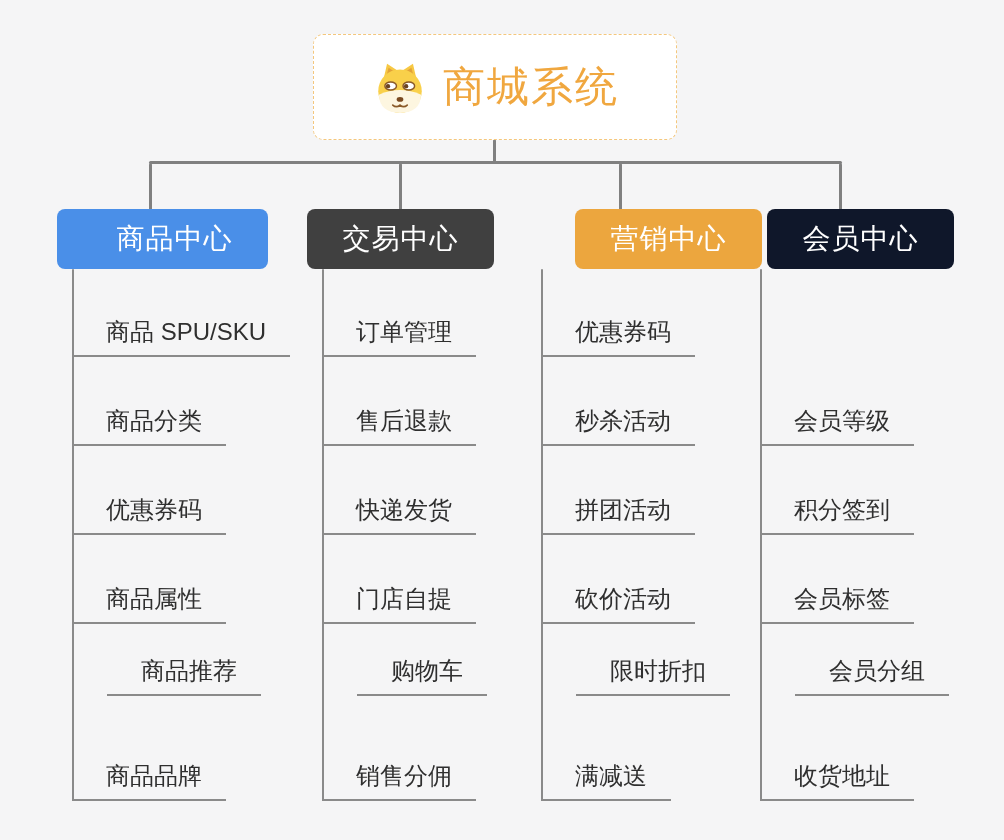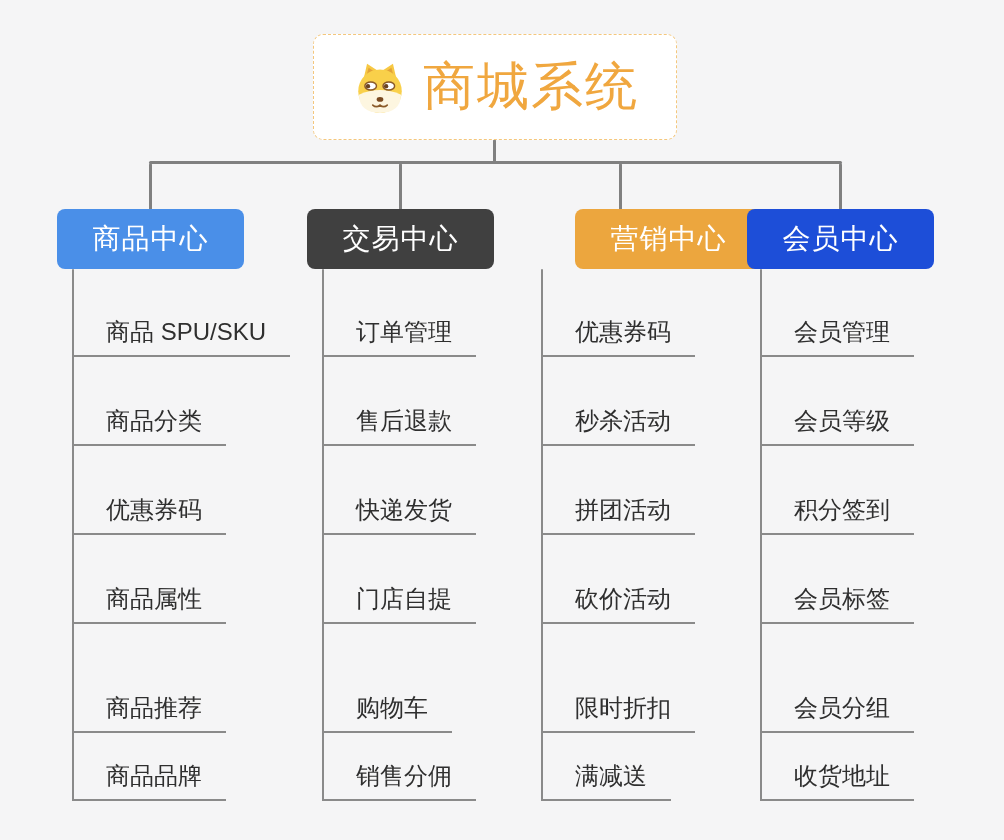--- a/index.html
+++ b/index.html
@@ -29,21 +29,21 @@
     position:absolute;left:313px;top:34px;width:364px;height:106px;
     background:#FFFFFF;
     border:1px dashed var(--root_border,#F4C77D);
     border-radius:10px;
     display:flex;align-items:center;justify-content:center;gap:14px;
     box-sizing:border-box;
     cursor:pointer;
   }
   .root-title{
     color:var(--root_text,#F0A73F);
-    font-size:52px;font-weight:500;letter-spacing:2px;white-space:nowrap;
+    font-size:42px;font-weight:500;letter-spacing:2px;white-space:nowrap;
   }
   .doge{width:58px;height:58px;display:inline-flex;}
   
   .branch-node{
     position:absolute;top:209px;width:187px;height:60px;
     border-radius:8px;
     display:flex;align-items:center;justify-content:center;
     cursor:pointer;
   }
   .branch-node.b0{left:57px;}
@@ -64,21 +64,21 @@
     cursor:pointer;
   }
   .leaf.c0{left:72px;}
   .leaf.c1{left:322px;}
   .leaf.c2{left:541px;}
   .leaf.c3{left:760px;}
   .leaf.r0{top:318px;}
   .leaf.r1{top:407px;}
   .leaf.r2{top:496px;}
   .leaf.r3{top:585px;}
-  .leaf.r4{top:694px;}
+  .leaf.r4{top:657px;margin-left:35px;}
   .leaf.r5{top:762px;}
 </style>
 </head>
 <body>
 
 <div class="canvas">
 
   <div class="line v-root"></div>
   <div class="line bus"></div>
   <div class="line drop d0"></div>
@@ -103,30 +103,30 @@
         <circle cx="16.4" cy="27.2" r="2.1" fill="#6B4320"></circle>
         <ellipse cx="36.5" cy="27" rx="5.6" ry="3.9" fill="#FFFFFF" stroke="#8A5A28" stroke-width="1.4"></ellipse>
         <circle cx="33.9" cy="27.2" r="2.1" fill="#6B4320"></circle>
         <ellipse cx="28" cy="40" rx="3.2" ry="2.3" fill="#7A4A20"></ellipse>
         <path d="M21 45.5 Q24.5 48.6 28 45.5 Q31.5 48.6 35 45.5" stroke="#8A5A28" stroke-width="1.6" fill="none" stroke-linecap="round"></path>
       </svg>
     </span>
     <span class="root-title">商城系统</span>
   </div>
 
-  <div class="branch-node b0" style="background-color: rgb(74, 143, 232);">
+  <div class="branch-node b0" style="background-color: rgb(74, 143, 232); padding-left: 24px;">
     <span class="branch-label">商品中心</span>
   </div>
   <div class="branch-node b1" style="background-color: #404040;">
     <span class="branch-label">交易中心</span>
   </div>
   <div class="branch-node b2" style="background-color: rgb(236, 166, 62); margin-left: 48px;">
     <span class="branch-label">营销中心</span>
   </div>
-  <div class="branch-node b3" style="background-color: #1d4ed8;">
+  <div class="branch-node b3" style="background-color: #0f172a; margin-left: 20px;">
     <span class="branch-label">会员中心</span>
   </div>
 
   <div class="leaf c0 r0">商品 SPU/SKU</div>
   <div class="leaf c0 r1">商品分类</div>
   <div class="leaf c0 r2">优惠券码</div>
   <div class="leaf c0 r3">商品属性</div>
   <div class="leaf c0 r4">商品推荐</div>
   <div class="leaf c0 r5">商品品牌</div>
 
@@ -137,20 +137,19 @@
   <div class="leaf c1 r4">购物车</div>
   <div class="leaf c1 r5">销售分佣</div>
 
   <div class="leaf c2 r0">优惠券码</div>
   <div class="leaf c2 r1">秒杀活动</div>
   <div class="leaf c2 r2">拼团活动</div>
   <div class="leaf c2 r3">砍价活动</div>
   <div class="leaf c2 r4">限时折扣</div>
   <div class="leaf c2 r5">满减送</div>
 
-  <div class="leaf c3 r0">会员管理</div>
   <div class="leaf c3 r1">会员等级</div>
   <div class="leaf c3 r2">积分签到</div>
   <div class="leaf c3 r3">会员标签</div>
   <div class="leaf c3 r4">会员分组</div>
   <div class="leaf c3 r5">收货地址</div>
 
 </div>
 
 </body></html>

